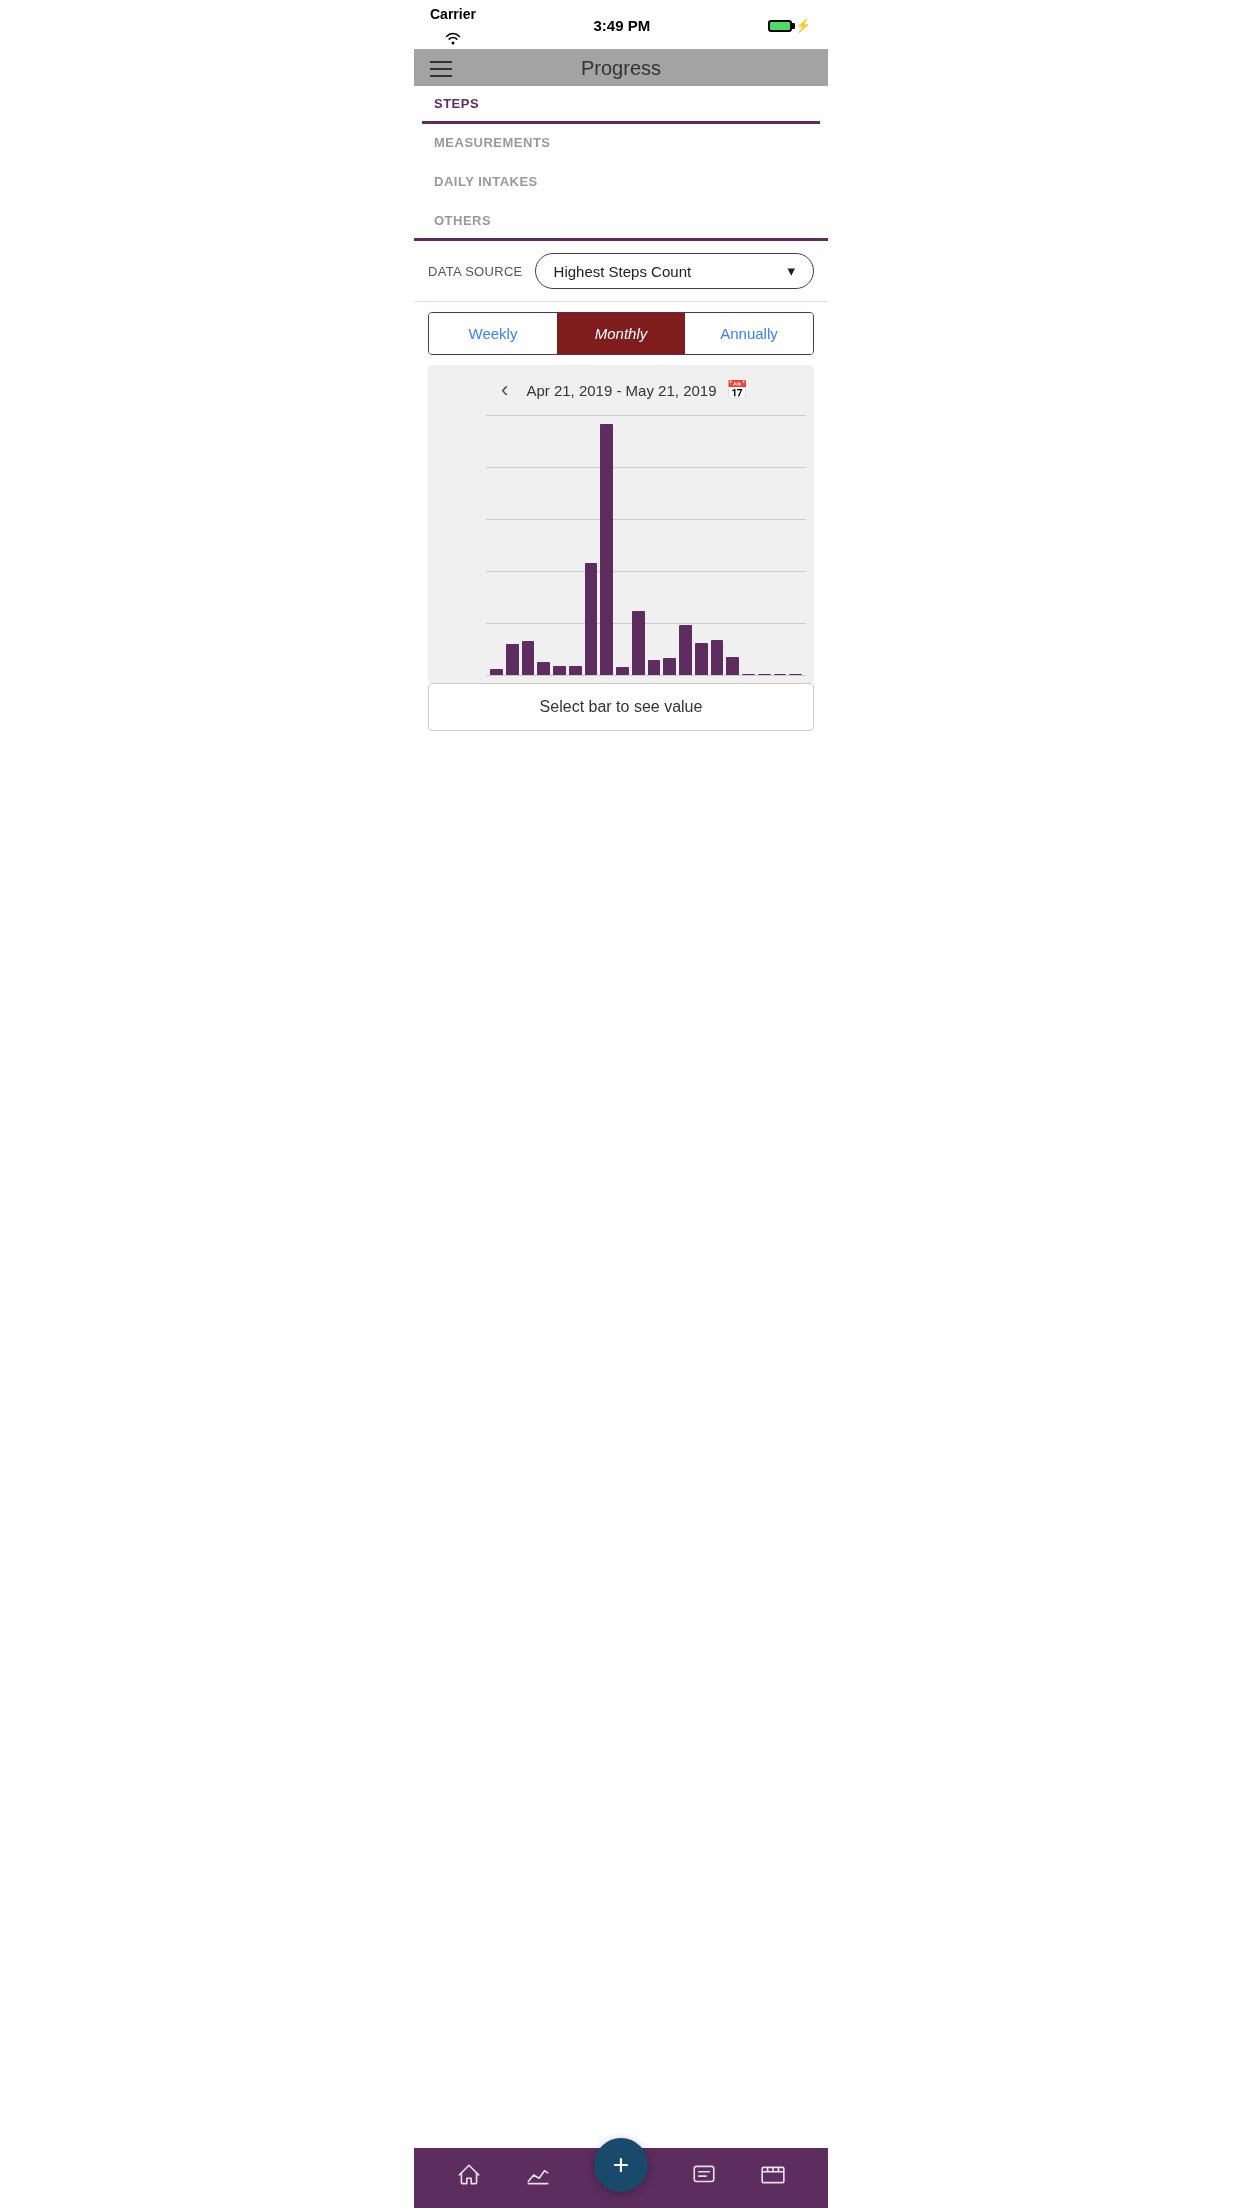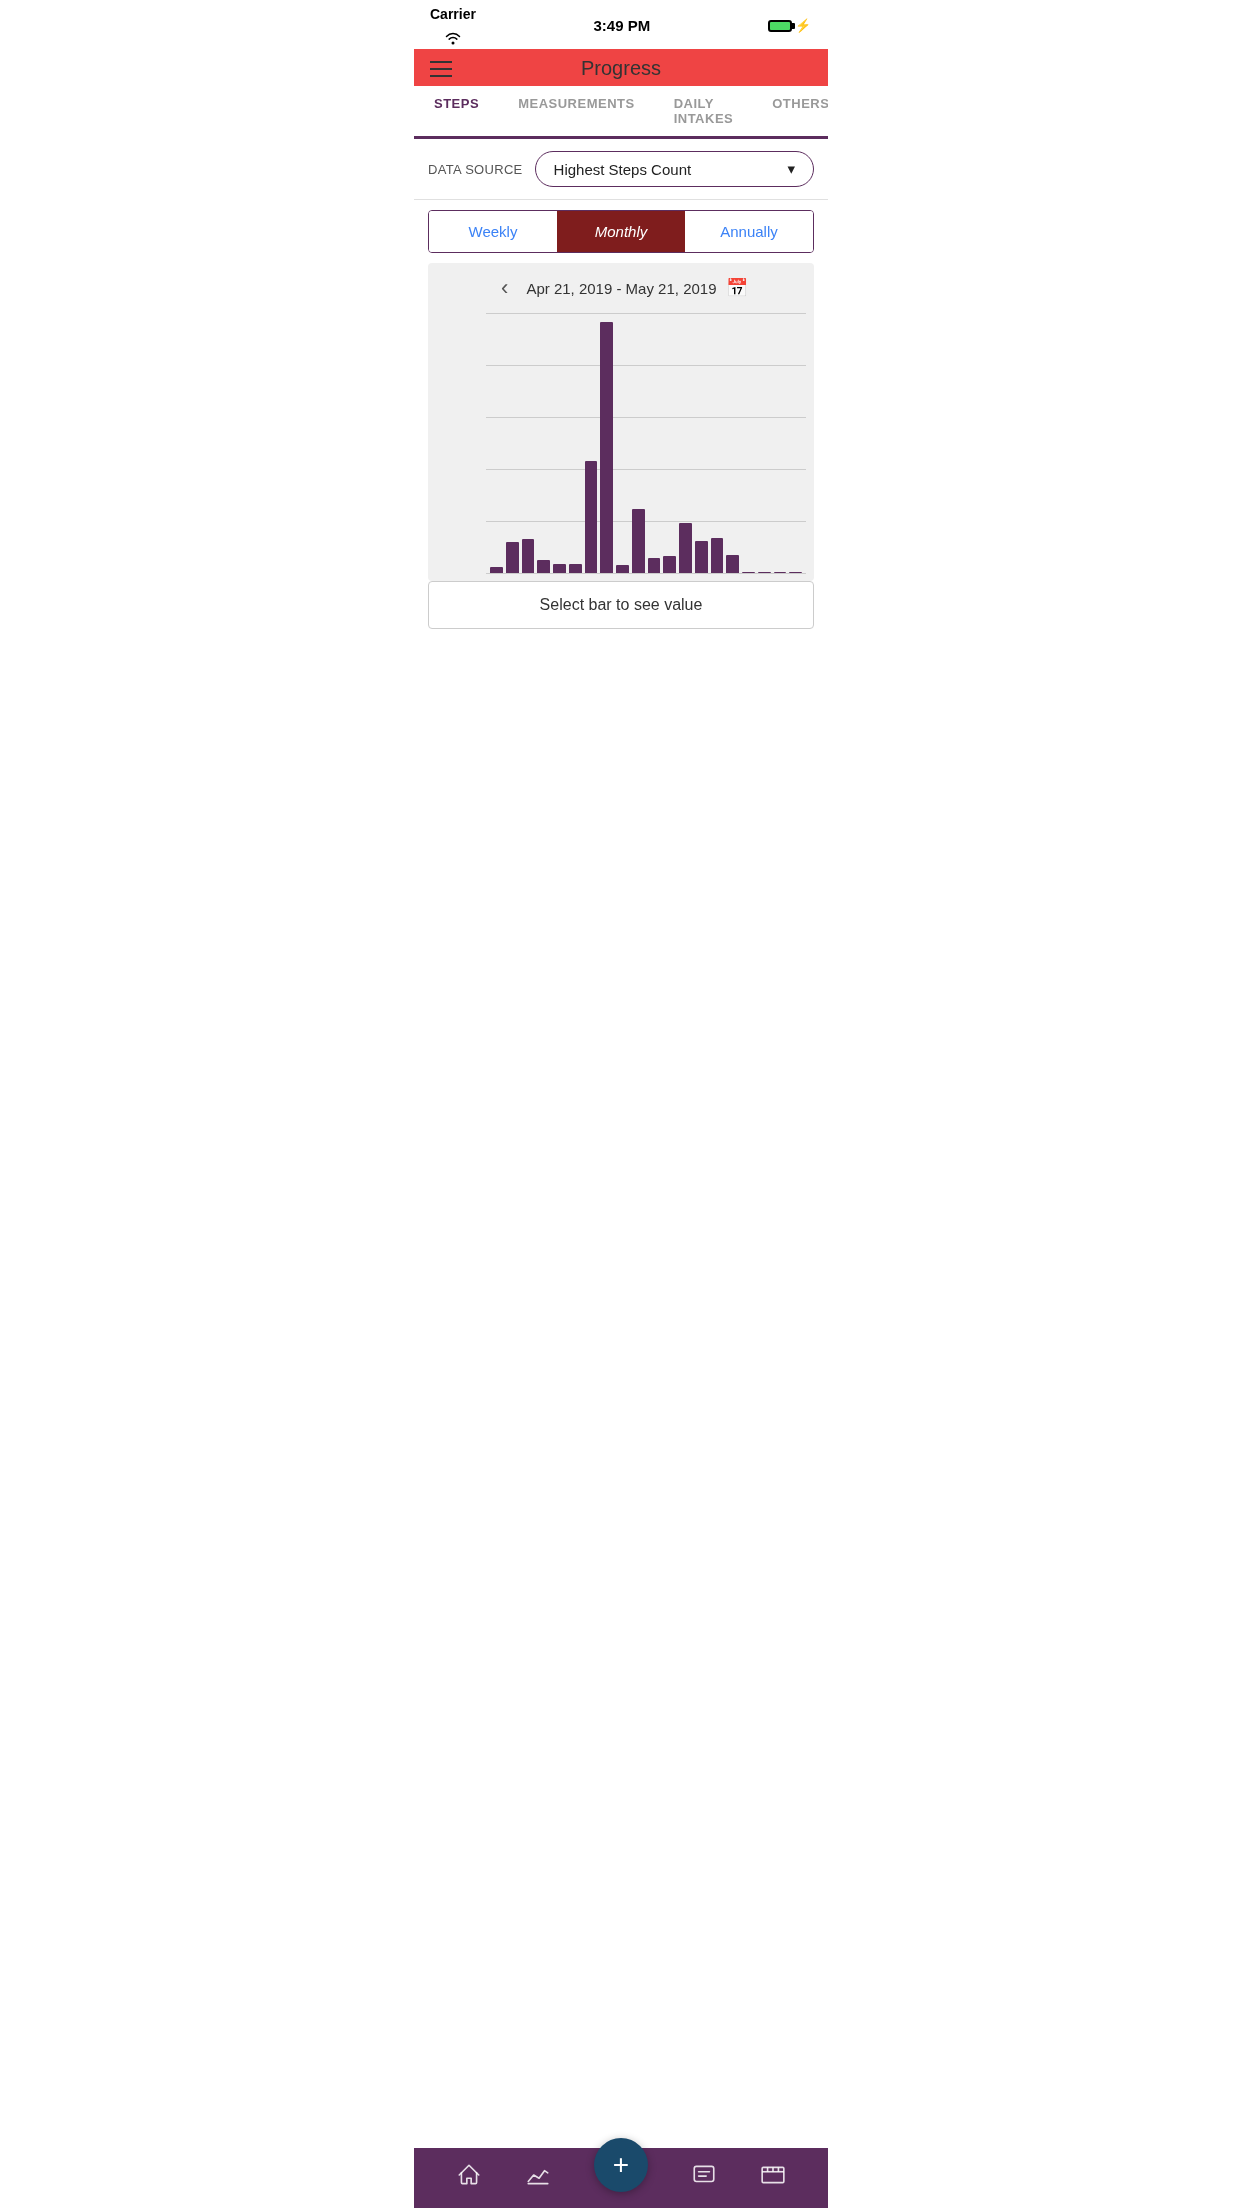--- a/index.html
+++ b/index.html
@@ -47,21 +47,21 @@
       background: #000;
       border-radius: 0 1px 1px 0;
     }
 
     
     .header {
       display: flex;
       align-items: center;
       justify-content: center;
       padding: 8px 16px 6px;
-      background: #ef4444;
+      background: #a3a3a3;
       position: relative;
     }
     .menu-icon {
       position: absolute;
       left: 16px;
       display: flex;
       flex-direction: column;
       gap: 5px;
       cursor: pointer;
     }
@@ -77,21 +77,22 @@
       font-weight: 400;
     }
 
     
     .tab-nav {
       border-bottom: 3px solid #5c2d5e;
       padding: 0 8px;
     }
     .tab-nav-inner {
       display: flex;
-      gap: 15px;
+      gap: 4px;
+      flex-direction: column;
     }
     .tab-item {
       padding: 10px 12px;
       font-size: 13px;
       font-weight: 700;
       color: #999;
       cursor: pointer;
       letter-spacing: 0.5px;
       text-transform: uppercase;
     }

